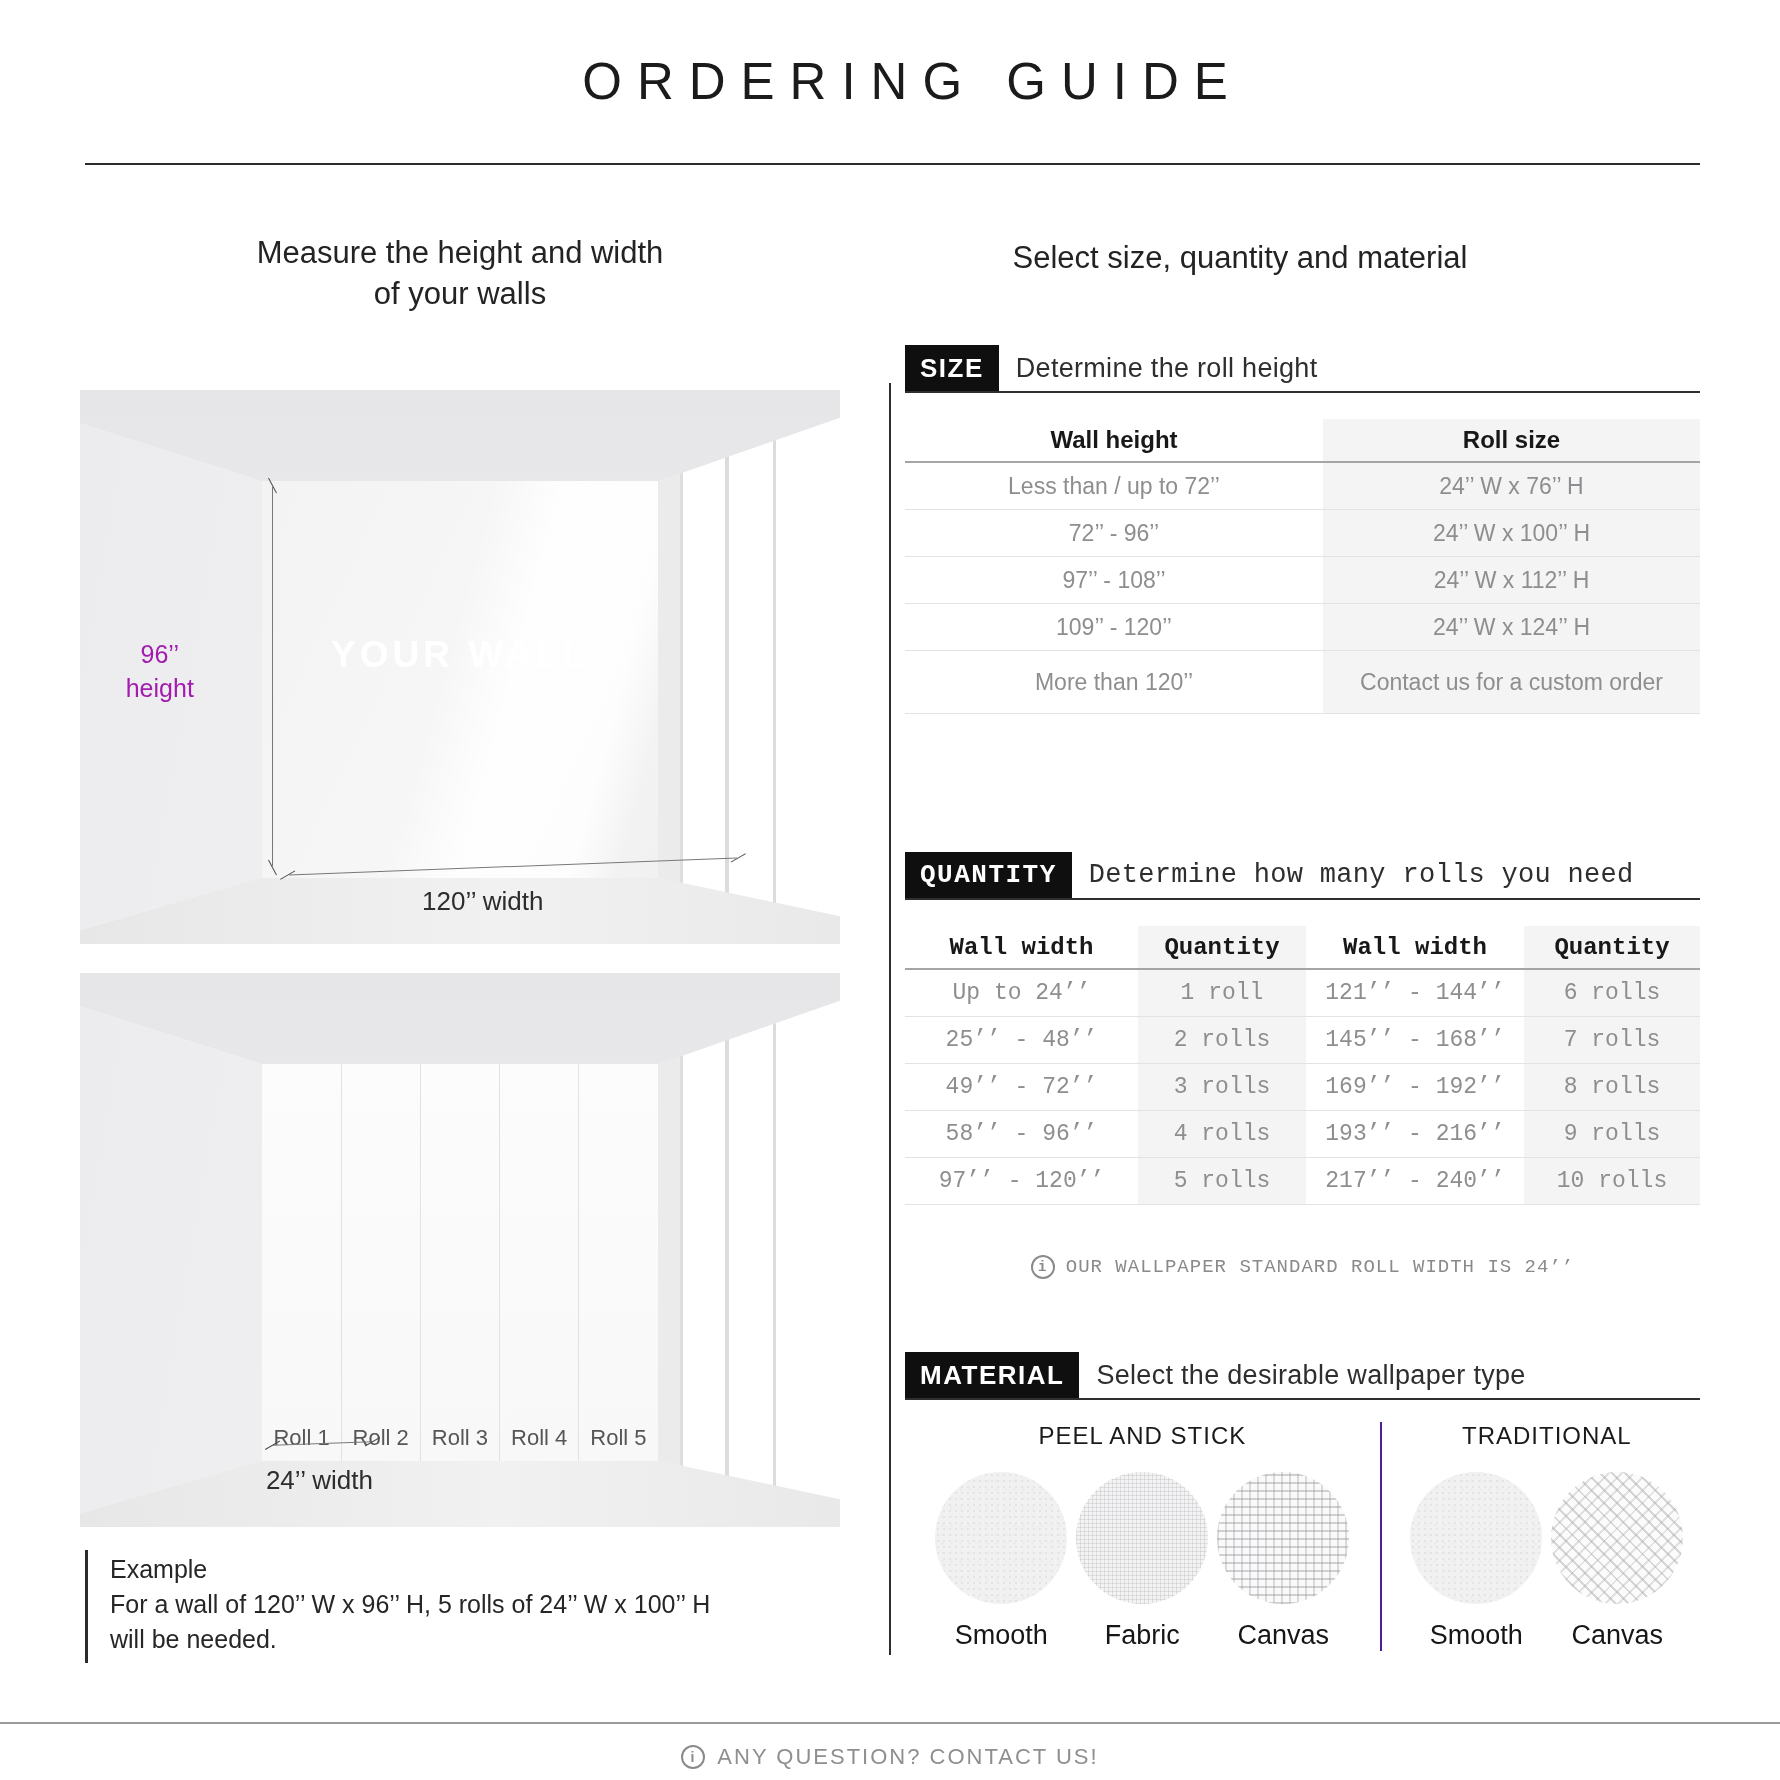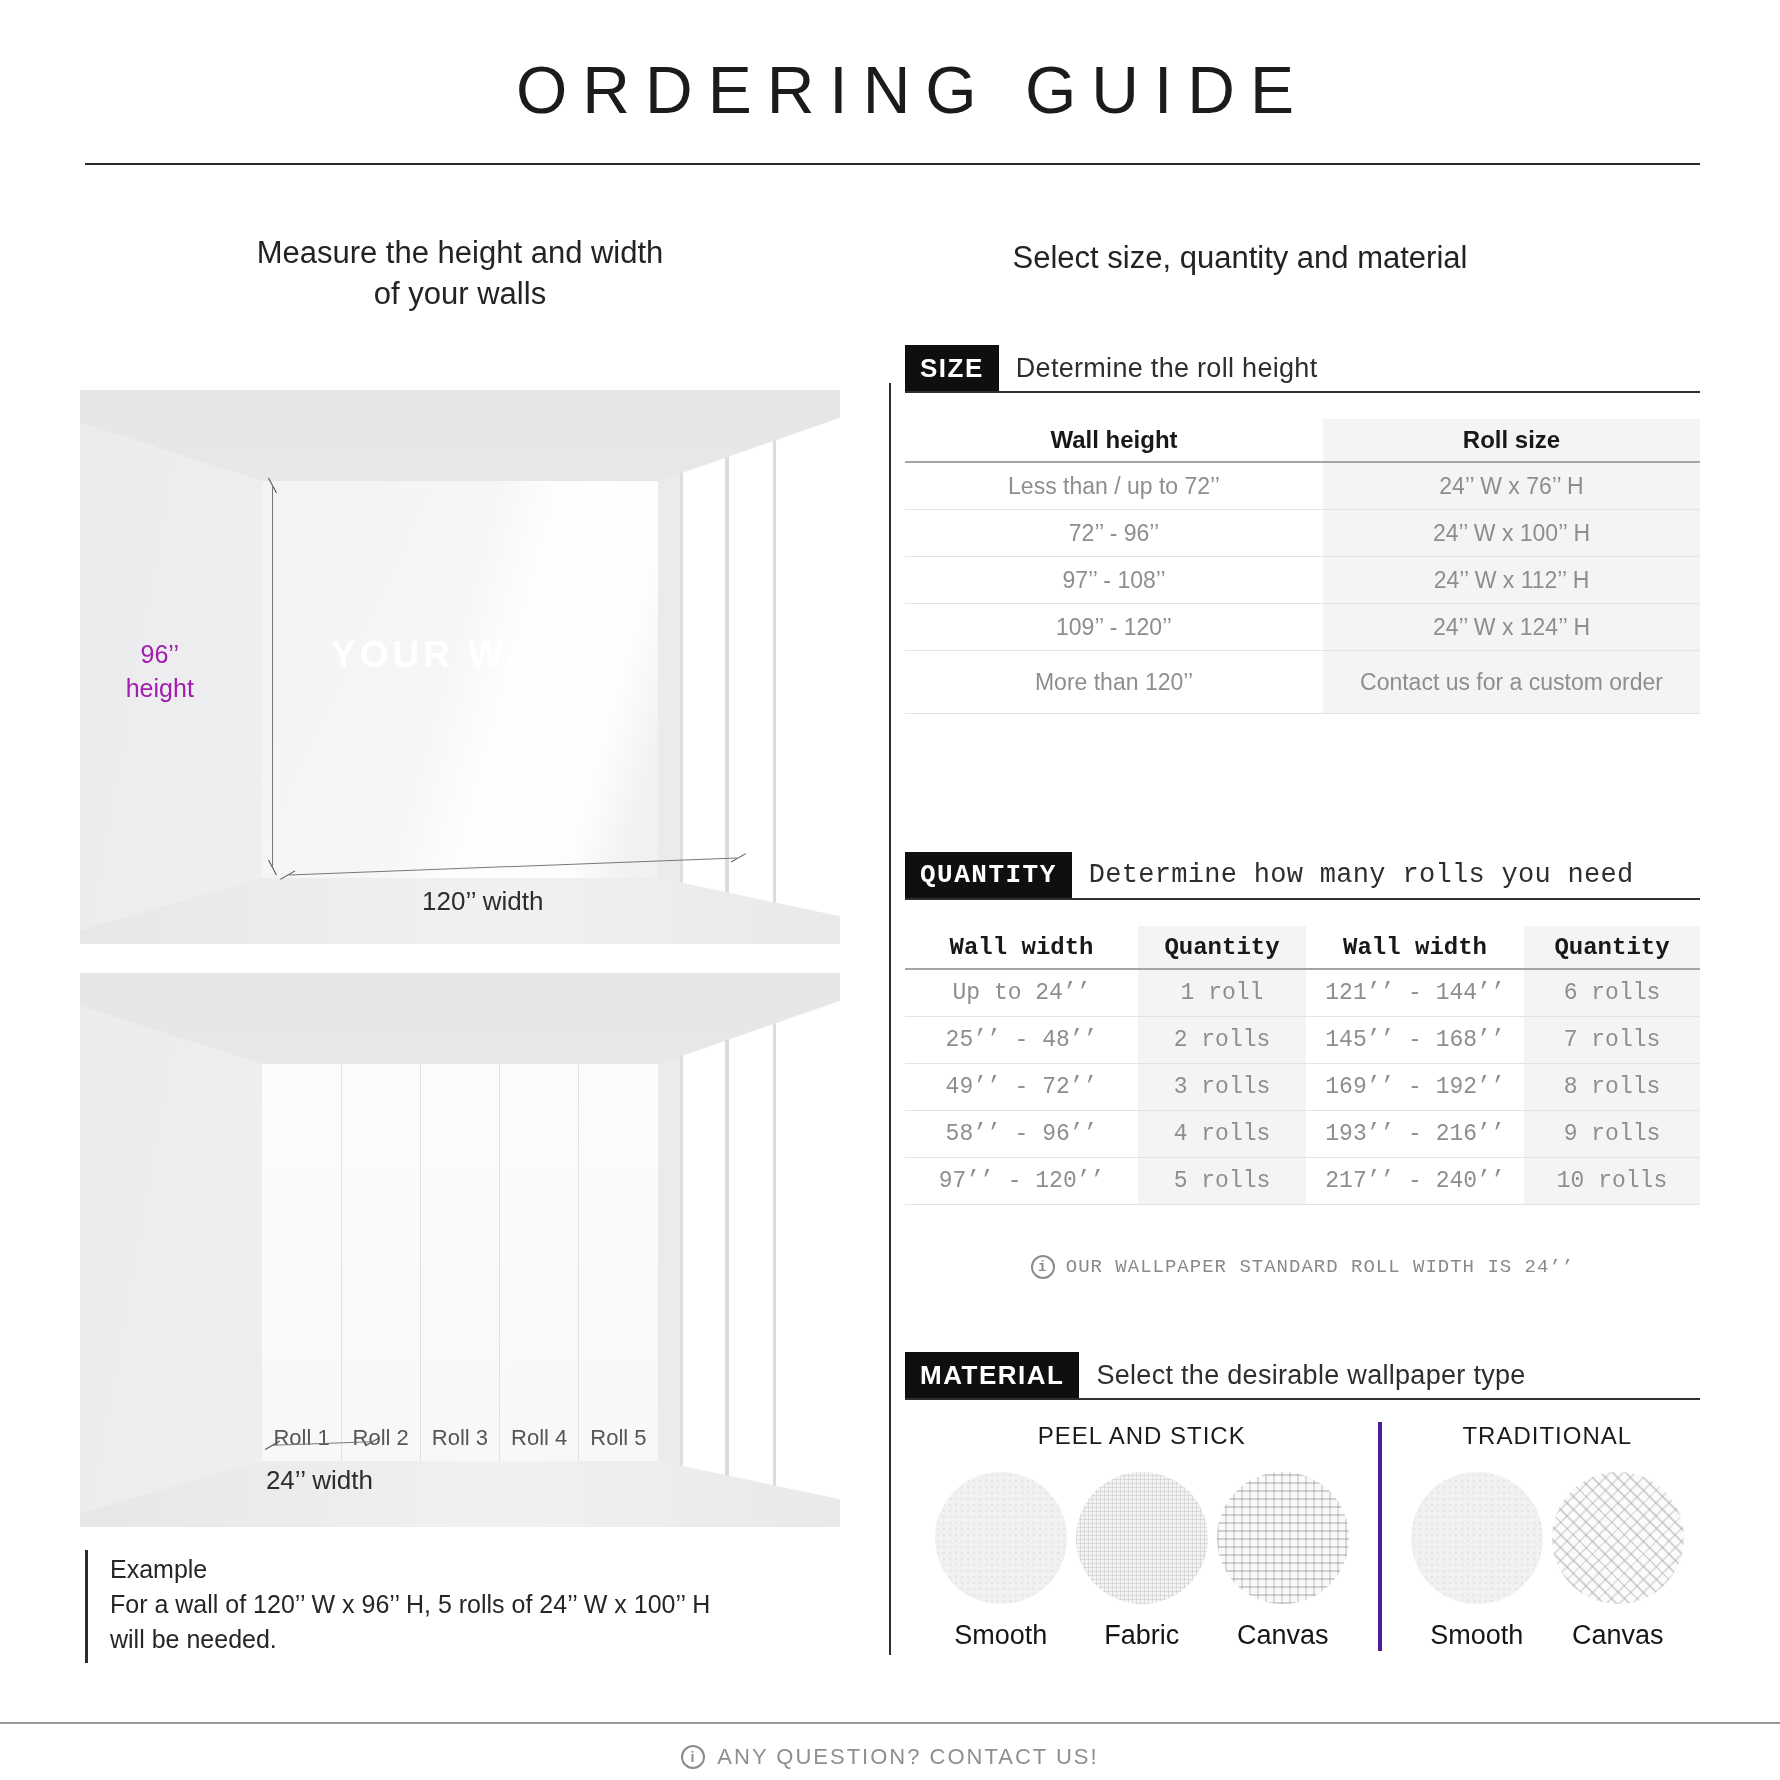--- a/index.html
+++ b/index.html
@@ -1,21 +1,21 @@
 <!DOCTYPE html>
 <html><head>
 <meta charset="utf-8">
 <style>
   html,body{margin:0;padding:0;background:#fff;}
   .page{position:relative;width:1780px;height:1780px;background:#ffffff;
         font-family:"Liberation Sans", sans-serif;color:#222;overflow:hidden;}
 
   
   .page-title{position:absolute;left:0;right:0;top:52px;margin:0;text-align:center;
-    font-size:66px;font-weight:400;letter-spacing:15px;color:#1b1b1b;text-indent:15px;padding-left:30px;}
+    font-size:51px;font-weight:400;letter-spacing:15px;color:#1b1b1b;text-indent:15px;padding-left:30px;}
   .top-rule{position:absolute;left:85px;right:80px;top:163px;border-top:2px solid #2b2b2b;}
 
   
   .left-heading{position:absolute;left:60px;top:232px;width:800px;text-align:center;
     font-size:31px;line-height:41px;color:#232323;}
   .right-heading{position:absolute;left:880px;top:240px;width:720px;text-align:center;
     font-size:31px;color:#232323;}
 
   .col-divider{position:absolute;left:889px;top:383px;width:2px;height:1272px;background:#2e2e2e;}
 
@@ -88,21 +88,21 @@
 
   .q-note{margin-top:50px;display:flex;align-items:center;justify-content:center;gap:11px;
     color:#8a8a8c;font-size:19px;letter-spacing:1px;}
   .info-icon{flex:none;width:20px;height:20px;border:2px solid #8a8a8c;border-radius:50%;
     font-size:14px;line-height:20px;text-align:center;font-weight:700;color:#8a8a8c;font-style:normal;}
 
   
   .material-groups{display:flex;margin-top:22px;}
   .m-group{position:relative;}
   .m-group.g1{width:482px;}
-  .m-group.g2{width:311px;border-left:4px solid #4c1d95;padding-left:12px;}
+  .m-group.g2{width:311px;border-left:2px solid #4c1d95;padding-left:12px;}
   .m-title{text-align:center;font-size:24px;color:#1a1a1a;letter-spacing:1px;}
   .swatches{display:flex;justify-content:center;gap:9px;margin-top:22px;}
   .swatch{width:132px;text-align:center;}
   .circle{width:132px;height:132px;border-radius:50%;}
   .m-label{margin-top:16px;font-size:27px;color:#161616;}
   .tex-smooth{background-color:#f1f1f2;
     background-image:radial-gradient(#e4e4e6 1px,transparent 1.4px),radial-gradient(#ebebed 1px,transparent 1.4px);
     background-size:6px 6px,9px 9px;background-position:0 0,3px 4px;}
   .tex-fabric{background-color:#f3f3f4;
     background-image:repeating-linear-gradient(0deg,rgba(185,185,192,.38) 0 1px,transparent 1px 4px),

